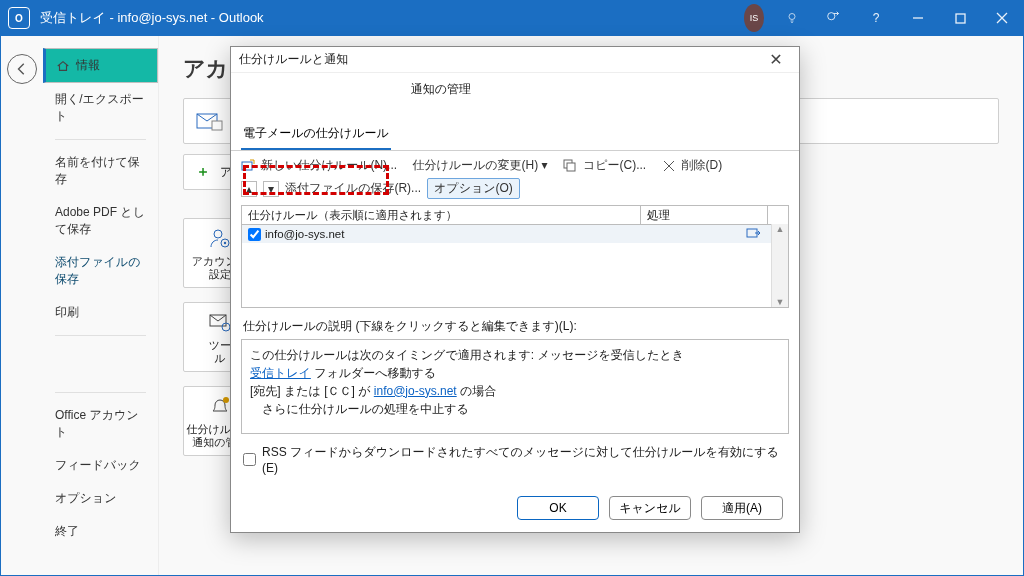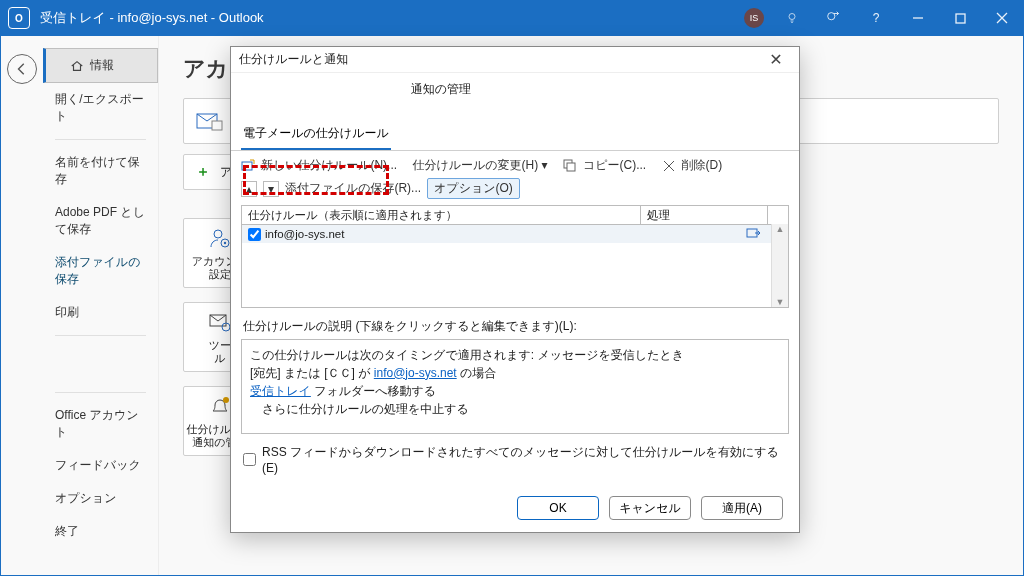--- a/index.html
+++ b/index.html
@@ -4,33 +4,33 @@
 <style>
   html, body { margin:0; padding:0; font-family:"Yu Gothic UI","Meiryo",sans-serif; font-size:12px; color:#202020; }
   body { background:#fff; width:1024px; height:576px; overflow:hidden; position:relative; }
 
   
   .titlebar { height:36px; background:#1b6ec2; color:#fff; display:flex; align-items:center; padding:0 8px; }
   .titlebar .app-icon { width:20px; height:20px; border:1.5px solid #fff; border-radius:4px; display:flex; align-items:center; justify-content:center; font-size:10px; font-weight:bold; margin-right:10px; }
   .titlebar .title { flex:1; font-size:13px; }
   .titlebar .controls { display:flex; gap:14px; align-items:center; }
   .titlebar .ic { width:28px; height:28px; display:flex; align-items:center; justify-content:center; color:#fff; opacity:.9; }
-  .titlebar .avatar { width:20px; height:20px; border-radius:50%; background:#6a4648; font-size:9px; display:flex; align-items:center; justify-content:center; }
+  .titlebar .avatar { width:20px; height:28px; border-radius:50%; background:#6a4648; font-size:9px; display:flex; align-items:center; justify-content:center; }
   .titlebar .ic svg * { stroke:#fff; }
 
   
   .shell { position:absolute; top:36px; left:0; right:0; bottom:0; border:1px solid #1b6ec2; border-top:none; background:#f9f9f9; }
 
   
   .backstage { display:flex; height:100%; }
   .back-col { width:42px; display:flex; flex-direction:column; align-items:center; padding-top:18px; }
   .back-btn { width:28px; height:28px; border:1.5px solid #666; border-radius:50%; display:flex; align-items:center; justify-content:center; }
   .sidenav { width:115px; padding-top:12px; border-right:1px solid #ededed; }
   .sidenav .item { padding:8px 12px; font-size:12px; color:#333; }
-  .sidenav .item.sel { background:#e5e5e5; border:1px solid #bfbfbf; border-left:3px solid #1b6ec2; padding-left:24px; }
+  .sidenav .item.sel { background:#14b8a6; border:1px solid #bfbfbf; border-left:3px solid #1b6ec2; padding-left:10px; }
   .sidenav .disabled { color:#0c4a6e; }
   .sidenav .sep { height:1px; background:#e0e0e0; margin:6px 12px; }
   .sidenav .row { display:flex; align-items:center; gap:6px; }
   .sidenav .house { width:14px; height:14px; }
 
   .content { flex:1; padding:18px 24px; }
   .headline { font-size:22px; color:#3a3a3a; margin:0 0 14px; }
   .cbox { border:1px solid #cfcfcf; background:#fff; padding:8px 12px; border-radius:2px; display:flex; align-items:center; gap:10px; margin-bottom:10px; }
   .cbox.small { display:inline-flex; }
   .plus { color:#1a8f1a; font-weight:bold; font-size:14px; }
@@ -279,24 +279,24 @@
         <span>▼</span>
       </div>
   </div>
 
   <div class="annot" style="left:12px; top:118px; width:140px; height:24px;"></div>
 
   <div class="explain-label">仕分けルールの説明 (下線をクリックすると編集できます)(L):</div>
   <div class="explain">
     <div>この仕分けルールは次のタイミングで適用されます: メッセージを受信したとき</div>
     <div>
+      <a href="#">受信トレイ</a><span> フォルダーへ移動する</span>
+    </div>
+    <div>
       <span>[宛先] または [ＣＣ] が </span><a href="#">info@jo-sys.net</a><span> の場合</span>
-    </div>
-    <div>
-      <a href="#">受信トレイ</a><span> フォルダーへ移動する</span>
     </div>
     <div>　さらに仕分けルールの処理を中止する</div>
   </div>
 
   <div class="rssrow">
     <input type="checkbox" style="">
     <span>RSS フィードからダウンロードされたすべてのメッセージに対して仕分けルールを有効にする(E)</span>
   </div>
 
   <div class="dlgbtns">

